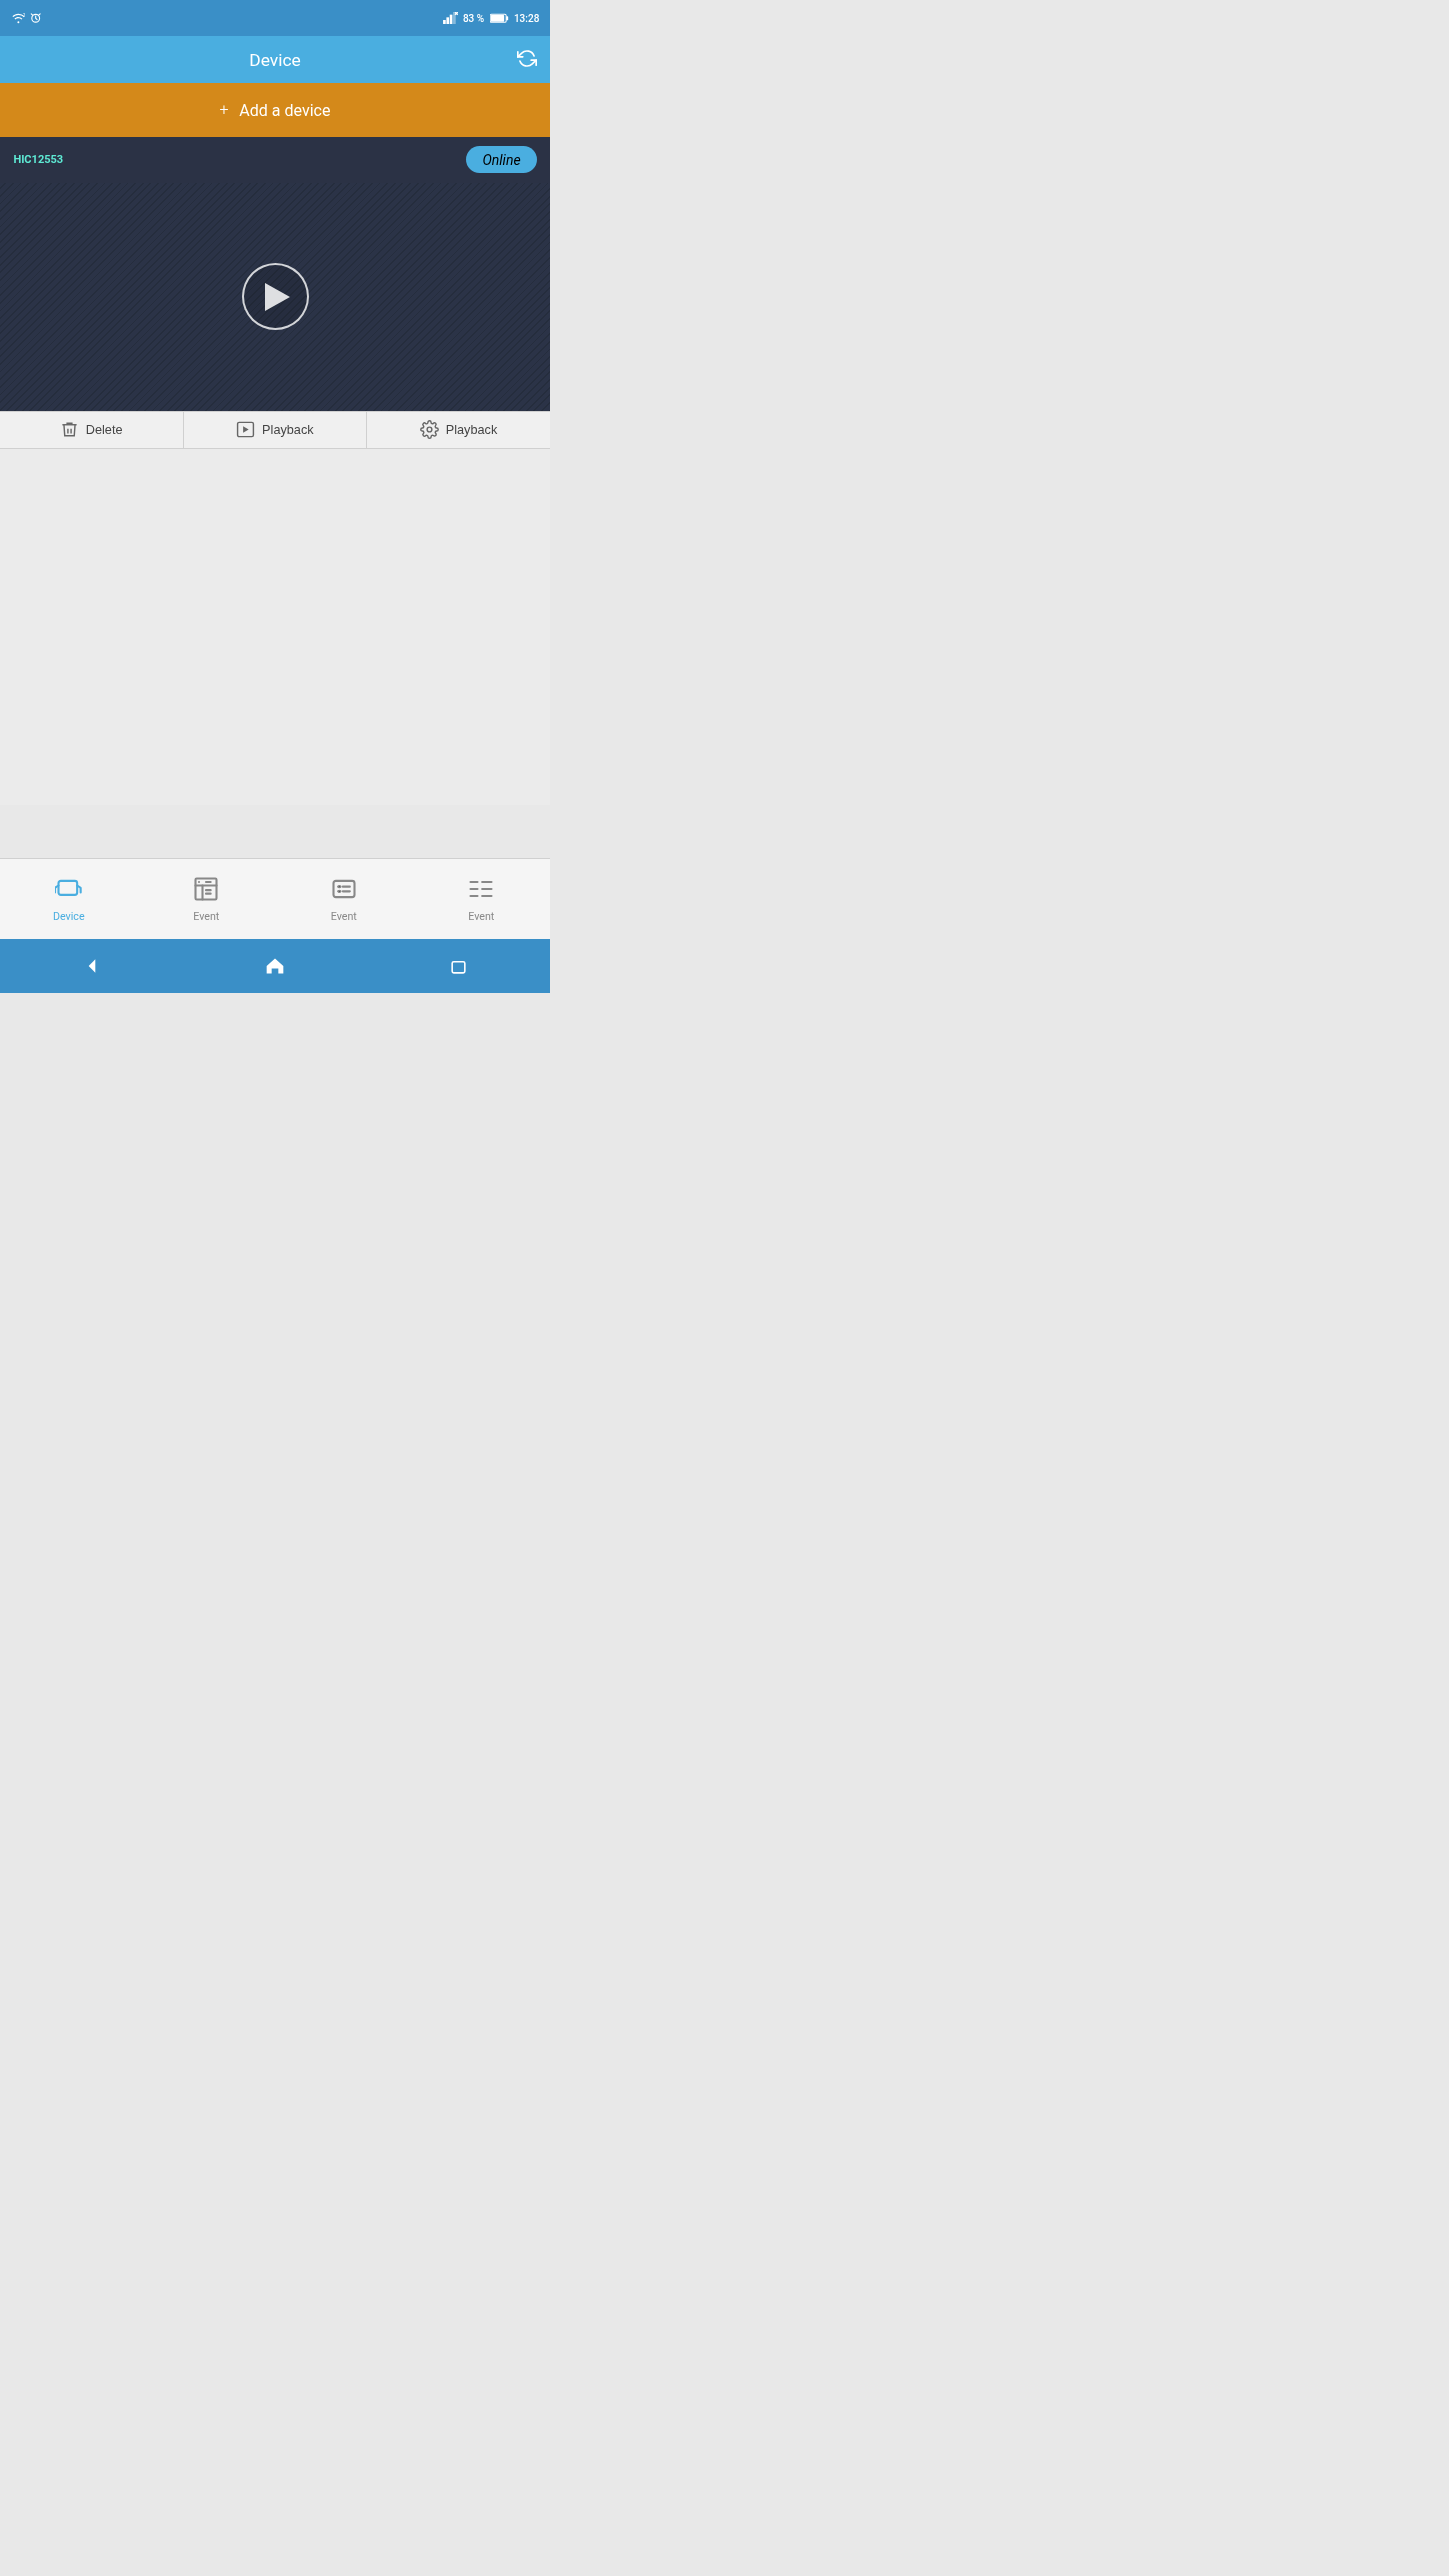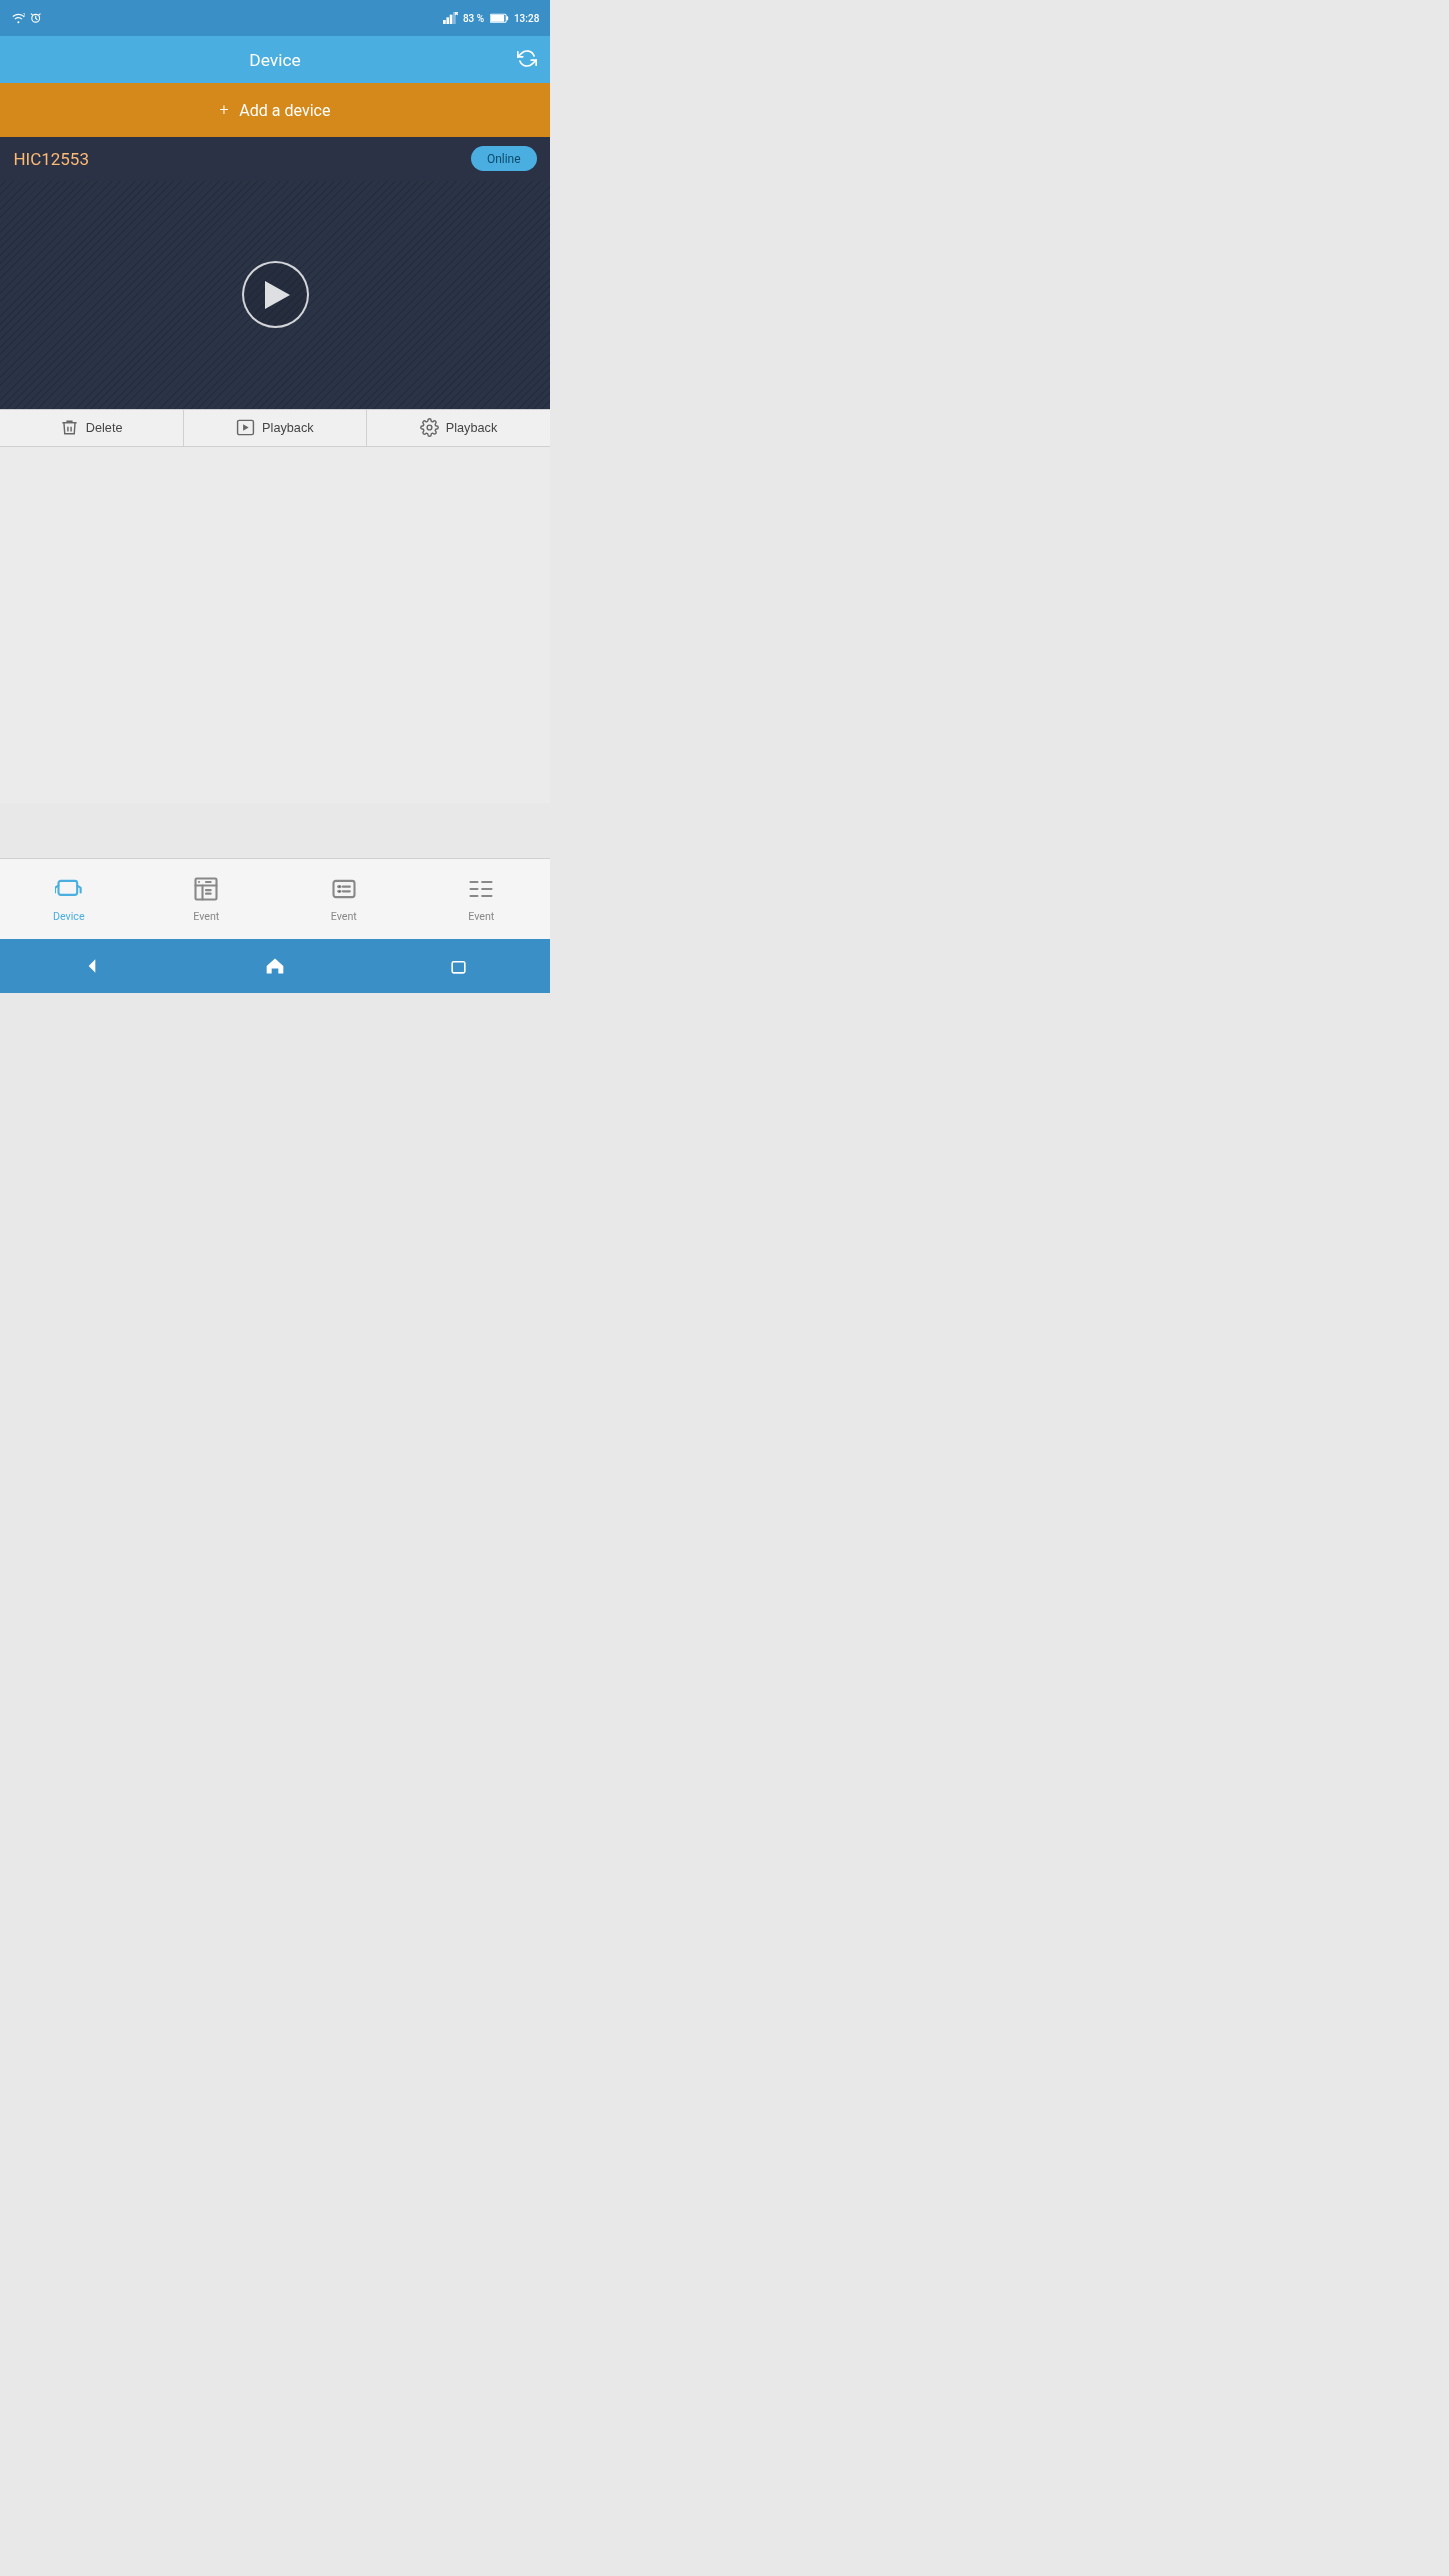--- a/index.html
+++ b/index.html
@@ -91,30 +91,31 @@
       background: #2b3245;
       position: relative;
     }
     .device-card-header {
       display: flex;
       align-items: center;
       justify-content: space-between;
       padding: 9.4px 13.4px;
     }
     .device-name {
-      color: #fdba74;
-      font-size: 17px;
-      font-weight: 400;
+      color: #5eead4;
+      font-size: 11px;
+      font-weight: 700;
     }
     .online-badge {
       background: #4aaee0;
-      color: #0c4a6e;
+      color: #000000;
       border-radius: 20px;
       padding: 5.4px 16px;
-      font-size: 12px;
+      font-size: 14px;
+      font-style: italic;
     }
     .device-preview {
       width: 100%;
       height: 228px;
       background: repeating-linear-gradient(
         -45deg,
         #252d3d,
         #252d3d 1.3px,
         #2b3347 1.3px,
         #2b3347 5.4px

